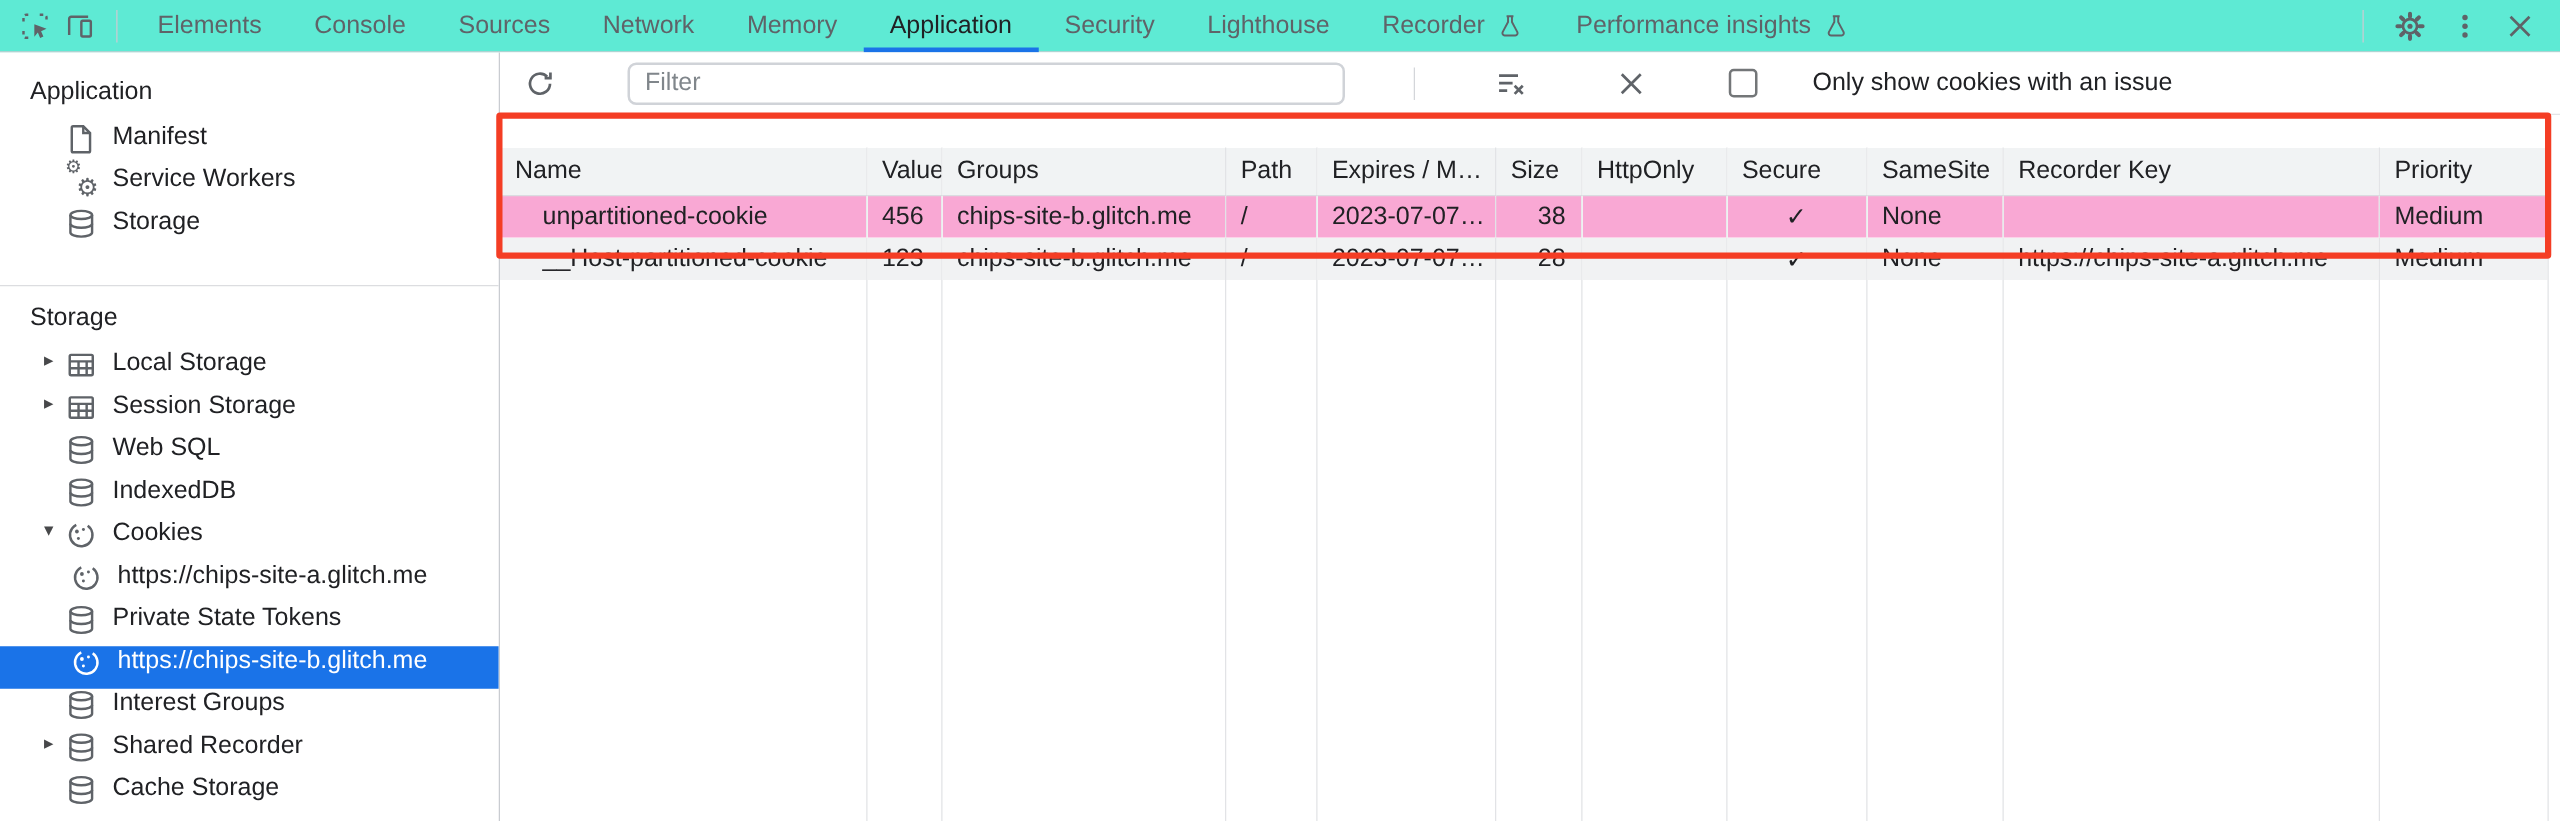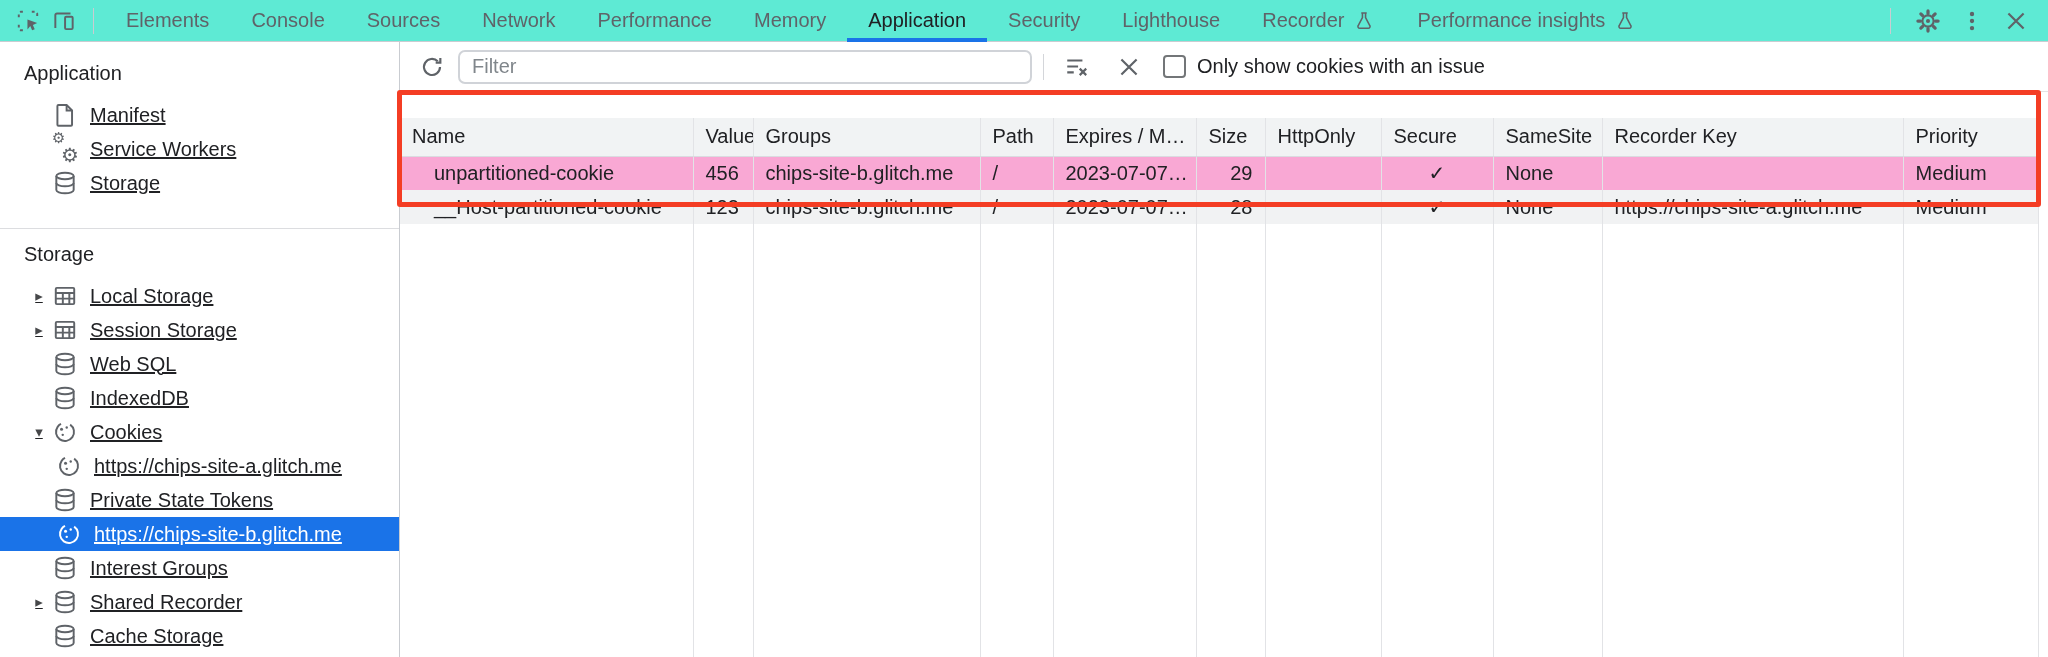--- a/index.html
+++ b/index.html
@@ -25,43 +25,43 @@
   .tabbar-right { margin-left: auto; display: flex; align-items: center; padding-right: 14px; }
   .tabbar-right .icon-btn { margin-left: 8px; }
 
   
   .sidebar { position: absolute; left: 0; top: 42px; width: 400px; bottom: 0;
              border-right: 1px solid #c9ccd1; background: #fff; overflow: hidden; }
   .section-label { height: 34px; display: flex; align-items: center; padding-left: 24px; color: #202124; }
   .section-label.first { margin-top: 14px; margin-bottom: 8px; }
   .section-label.second { margin-top: 8px; margin-bottom: 8px; }
   .sb-divider { height: 1px; background: #dcdde0; margin-top: 28px; }
-  .tree-row { height: 34px; display: flex; align-items: center; padding-left: 26px; color: #202124; cursor: default; text-decoration: underline; }
+  .tree-row { height: 34px; display: flex; align-items: flex-start; padding-left: 26px; color: #202124; cursor: default; }
   .tree-row .arrow { width: 26px; flex: 0 0 auto; font-size: 15px; color: #47484a; text-align: center; }
   .tree-row .icon { width: 26px; height: 26px; flex: 0 0 auto; margin-right: 12px; color: #5f6368; position: relative; }
   .tree-row .icon svg { width: 100%; height: 100%; }
   .tree-row.lvl2 { padding-left: 56px; }
   .tree-row.selected { background: var(--selbg, #1a73e8); color: #fff; }
   .tree-row.selected .icon, .tree-row.selected .arrow { color: #fff; }
   .gear-a { position: absolute; left: 0px; top: -6px; font-size: 15px; line-height: 15px; }
   .gear-b { position: absolute; right: -1px; bottom: -3px; font-size: 20px; line-height: 20px; }
 
   
   .main { position: absolute; left: 400px; top: 42px; right: 0; bottom: 0; background: #fff; }
-  .toolbar { position: relative; height: 50px; border-bottom: 1px solid #e4e4e6; display: flex; align-items: center; background: #fff; }
+  .toolbar { position: relative; height: 50px; border-bottom: 1px solid #e4e4e6; display: flex; align-items: center; background: #fff; gap: 44px; }
   .toolbar .icon-btn { color: #5f6368; }
   .refresh-btn { margin-left: 14px; }
   .filter-input { width: 574px; height: 34px; margin-left: 8px; border: 2px solid #d0d3d8; border-radius: 7px;
                   font: inherit; color: #202124; padding: 0 12px; outline: none; background: #fff; }
   .filter-input::placeholder { color: #80868b; }
   .toolbar .vdiv { background: #d4d6da; }
   .clear-x { color: #9aa0a6; margin-left: 16px; }
   .clearfilter { margin-left: 4px; }
   .checkbox { width: 23px; height: 23px; border: 2px solid #737678; border-radius: 4px; margin-left: 16px; background: #fff; flex: 0 0 auto; }
-  .checkbox-label { margin-left: 11px; color: #202124; }
+  .checkbox-label { margin-left: 0; color: #202124; }
 
   
   .grid-wrap { position: absolute; left: 0; top: 50px; right: 0; bottom: 0; overflow: hidden; }
   table.cookies { border-collapse: collapse; table-layout: fixed; width: 1638px; margin-top: 26px; }
   table.cookies th, table.cookies td { font-weight: normal; text-align: left; padding: 0 0 0 12px;
         border-right: 1px solid #e2e3e6; white-space: nowrap; overflow: hidden; }
   table.cookies th { height: 38px; background: #f1f3f4; border-bottom: 1px solid #dadce0; }
   table.cookies td { height: 34px; background: #f9a8d4; }
   table.cookies tr.stripe td { background: #f1f2f3; }
   table.cookies td.c0 { padding-left: 34px; }
@@ -102,24 +102,20 @@
         <div class="tab">
           <span class="tab-label">Console</span>
 
         </div>
         <div class="tab">
           <span class="tab-label">Sources</span>
 
         </div>
         <div class="tab">
           <span class="tab-label">Network</span>
-
-        </div>
-        <div class="tab">
-          <span class="tab-label">Performance</span>
 
         </div>
         <div class="tab">
           <span class="tab-label">Memory</span>
 
         </div>
         <div class="tab selected">
           <span class="tab-label">Application</span>
 
         </div>
@@ -367,21 +363,21 @@
               <th>Priority</th>
             </tr>
           </thead>
         <tbody>
             <tr>
               <td class="c0">unpartitioned-cookie</td>
               <td class="c1">456</td>
               <td class="c2">chips-site-b.glitch.me</td>
               <td class="c3">/</td>
               <td class="c4">2023-07-07…</td>
-              <td class="c5 al-right">29</td>
+              <td class="c5 al-right">38</td>
               <td class="c6"></td>
               <td class="c7 al-center">✓</td>
               <td class="c8">None</td>
               <td class="c9"></td>
               <td class="c10">Medium</td>
             </tr>
             <tr class="stripe">
               <td class="c0">__Host-partitioned-cookie</td>
               <td class="c1">123</td>
               <td class="c2">chips-site-b.glitch.me</td>

